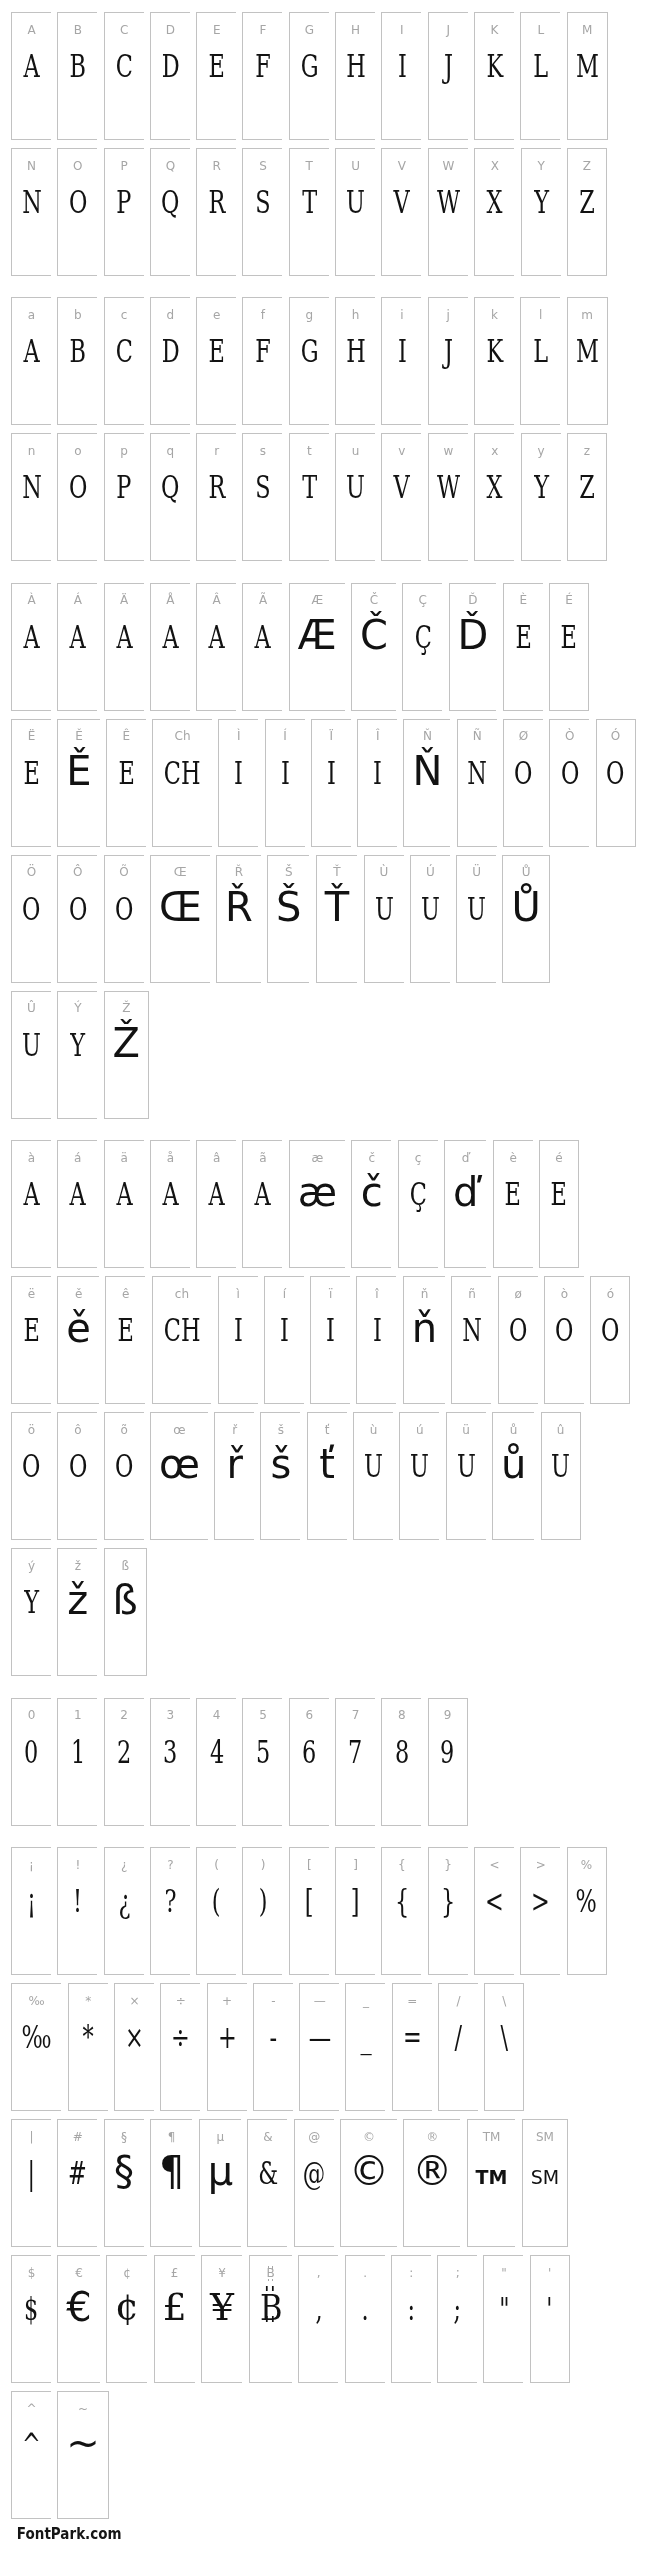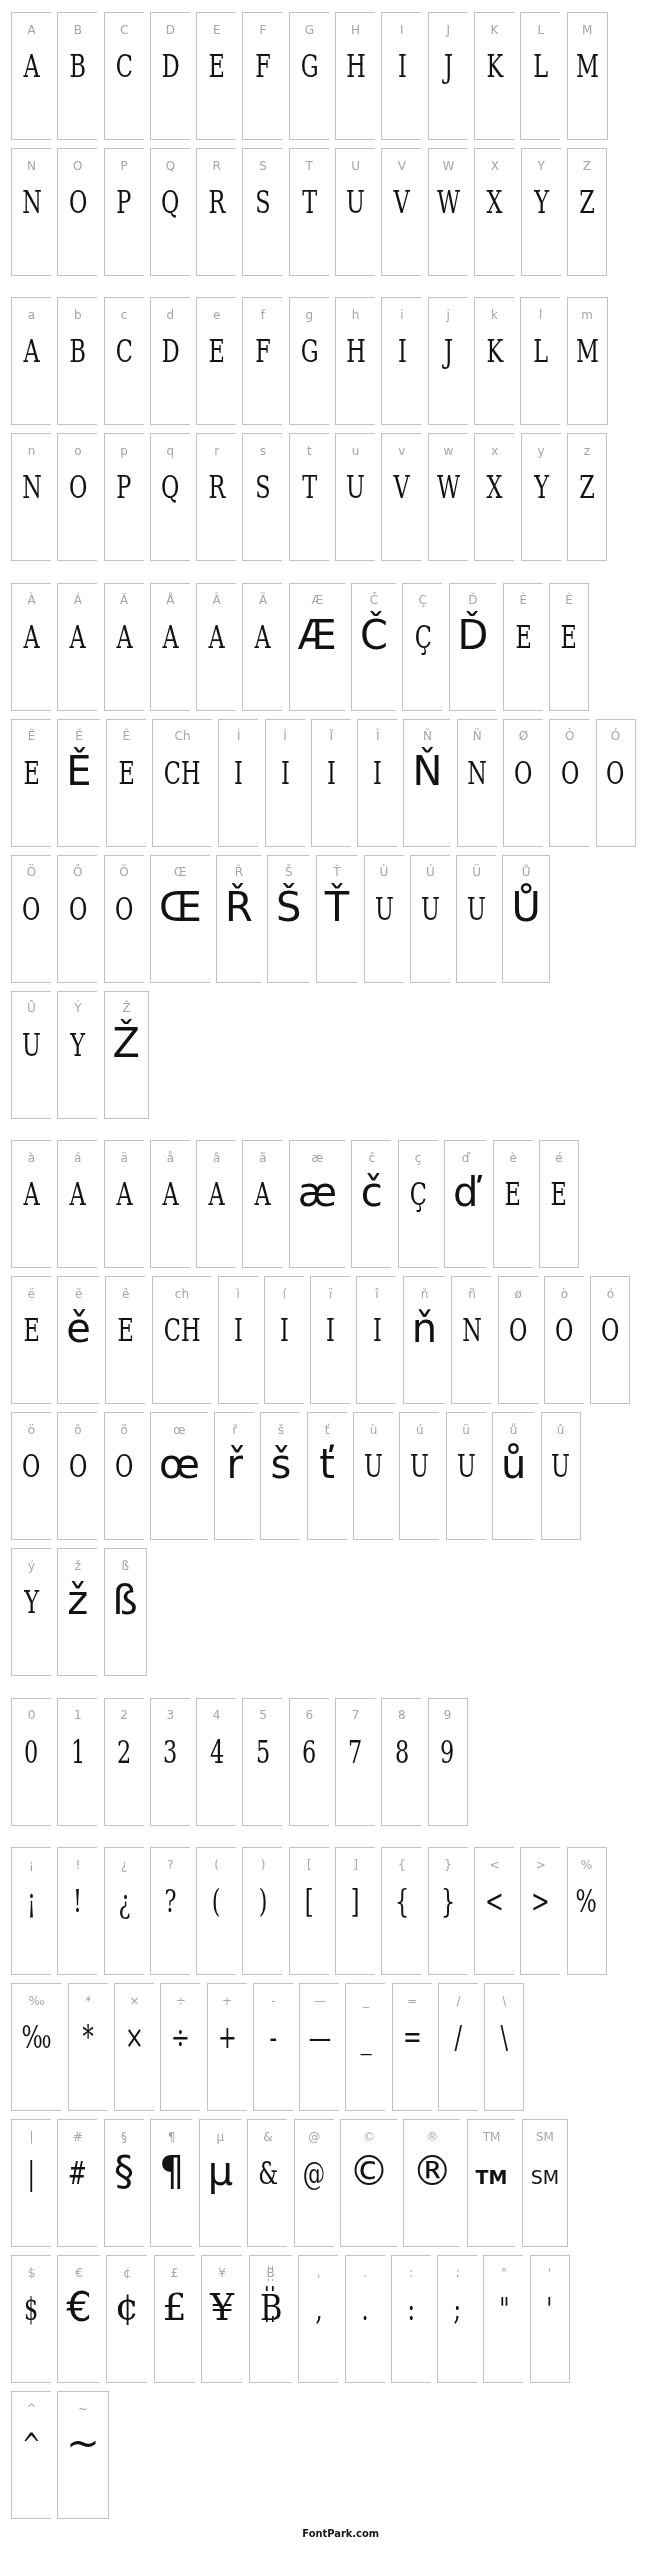--- a/index.html
+++ b/index.html
@@ -38,21 +38,21 @@
   }
   .g-btc::before { top:-4px; }
   .g-btc::after  { bottom:4px; }
   .label.l-btc { position:relative; }
   .label.l-btc::before, .label.l-btc::after {
     content:""; position:absolute; left:calc(50% - 3.2px); width:1.6px; height:2.4px;
     background:var(--c-label); box-shadow:4px 0 0 var(--c-label);
   }
   .label.l-btc::before { top:10.3px; }
   .label.l-btc::after  { top:23px; }
-  .footer { text-align:center; margin-top:8px; font-size:11px; line-height:14.3px;text-decoration:underline; }
+  .footer { text-align:left; margin-top:8px; font-size:15px; line-height:14.3px;text-decoration:underline; }
   .footer span {
     display:inline-block; font-weight:bold; color:var(--c-footer);
     font-family:"DejaVu Sans", sans-serif; transform:scaleX(0.9);
   }
 </style>
 </head>
 <body style="--c-label: #a6a6a6; --c-border: #c2c2c2; --c-glyph: #121212; --c-footer: #151515;">
 
 <div class="page">
   <div>

